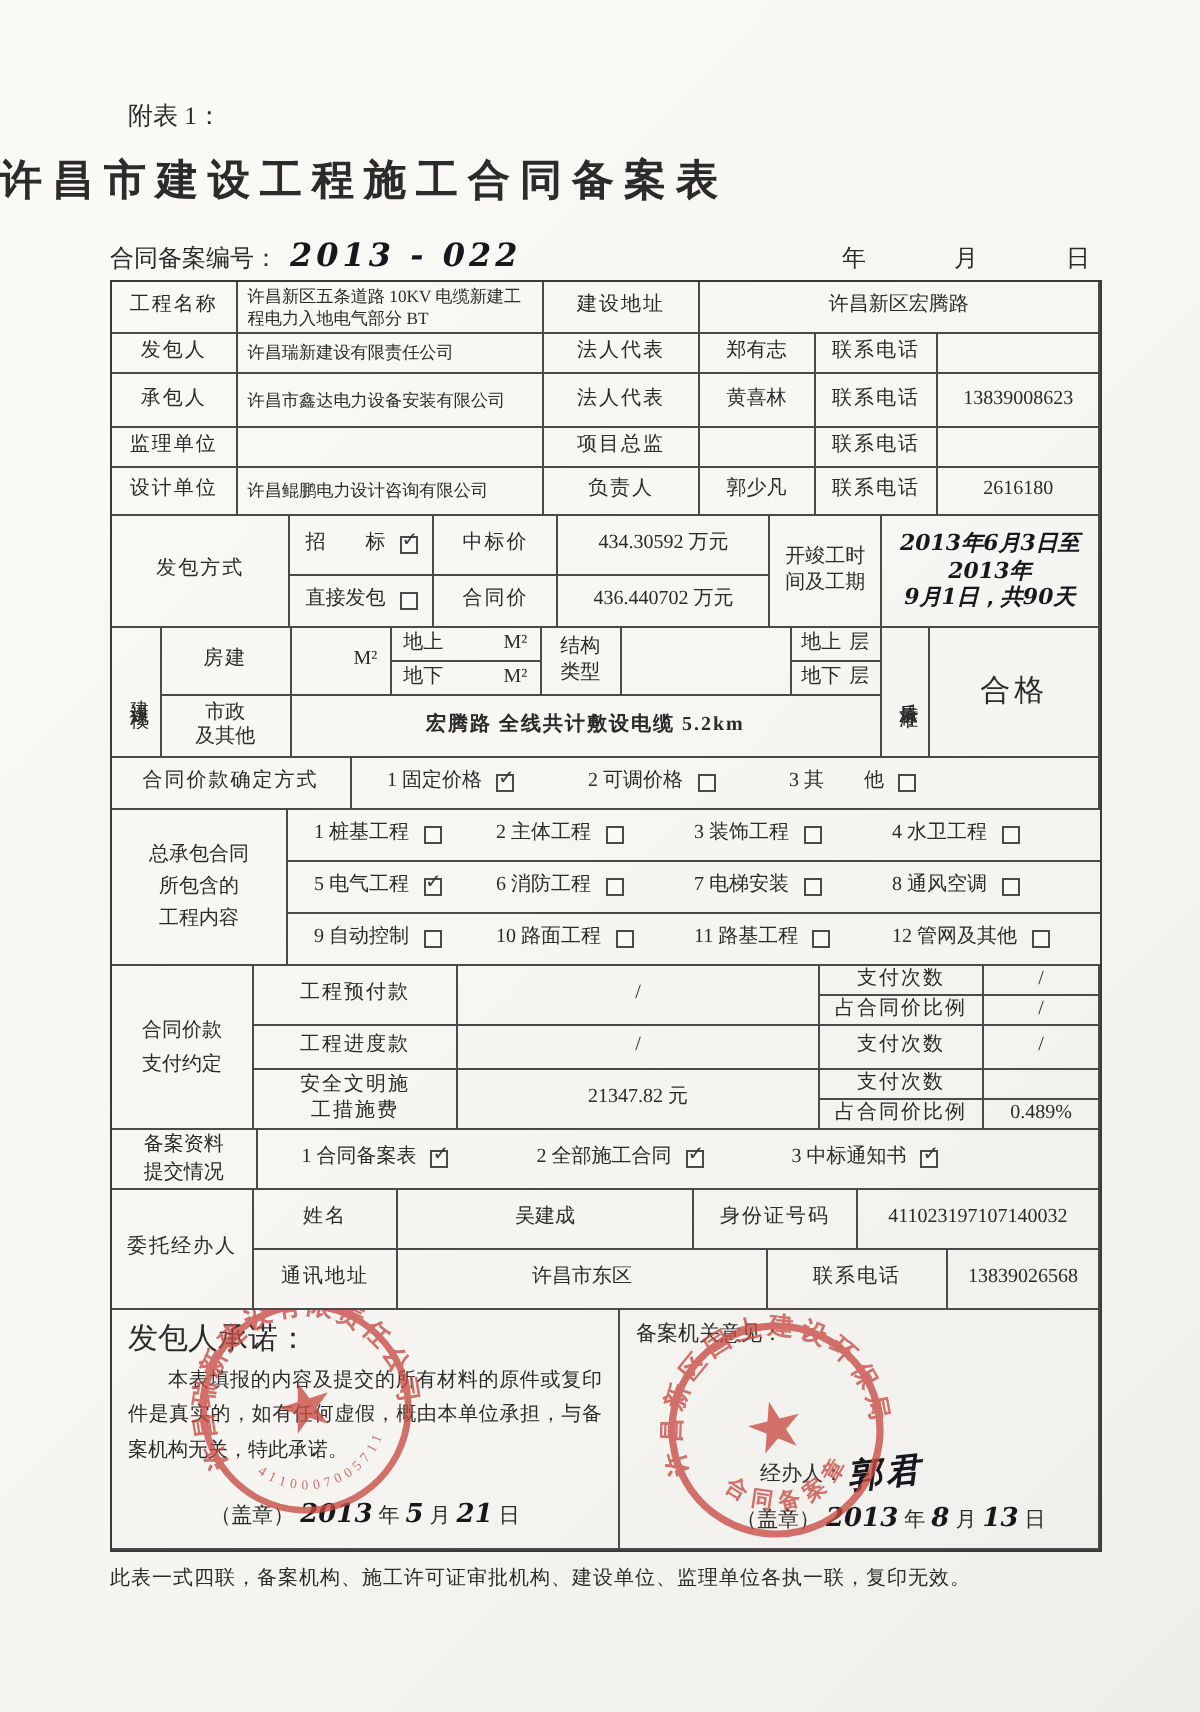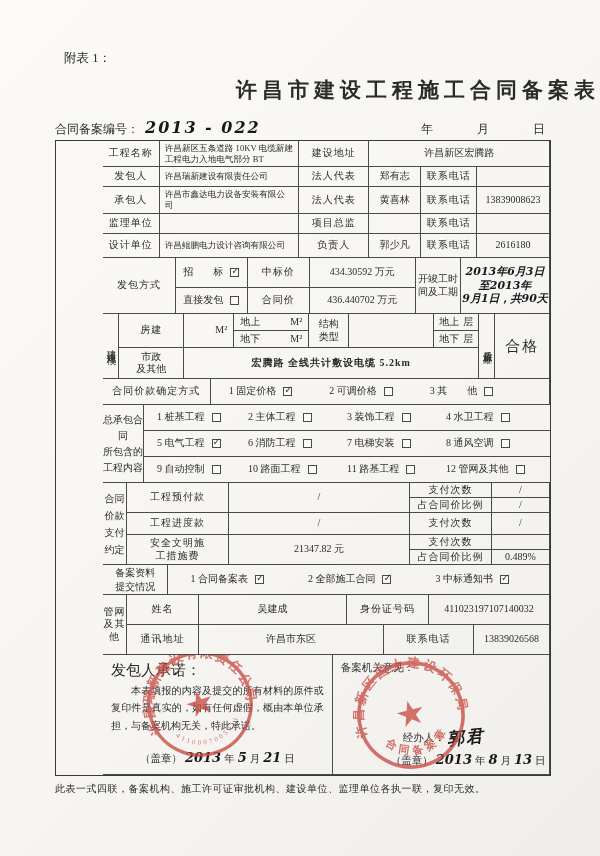--- a/index.html
+++ b/index.html
@@ -1,29 +1,29 @@
 <!DOCTYPE html>
 <html><head>
 <meta charset="utf-8">
 <style>
   * { margin:0; padding:0; box-sizing:border-box; }
   html,body { width:600px; height:856px; }
   body { background:#e6e4df; font-family:"Liberation Serif", serif; color:#2b2b2b; }
   .paper { position:relative; width:600px; height:856px; overflow:hidden;
            background:linear-gradient(135deg,#fbfaf7 0%, #f6f5f1 55%, #efeeea 100%); }
   .annex { position:absolute; left:64px; top:50px; font-size:12.5px; }
-  .title { position:absolute; left:0; top:76px; width:600px; text-align:right;
+  .title { position:absolute; left:0; top:76px; width:600px; text-align:left;
            font-size:21px; font-weight:bold; letter-spacing:5px;font-family:Liberation Serif, serif; }
   .subhead { position:absolute; left:55px; top:118px; width:496px; display:flex;
              justify-content:space-between; align-items:flex-end; font-size:12px; }
   .hw { font-family:"DejaVu Serif", serif; font-style:italic; font-weight:bold; color:#17171c; }
   .recno-val { font-size:16px; margin-left:6px; letter-spacing:2px; }
   .ymd { font-size:12px; letter-spacing:2px; padding-right:4px; }
 
-  .tbl { position:absolute; left:55px; top:140px; width:496px; border:1.5px solid #3a3a3a; background:transparent;padding-left:47px; }
+  .tbl { position:absolute; left:55px; top:140px; width:496px; border:1.5px solid #3a3a3a; background:transparent; }
   .r { display:flex; }
   .c { border-right:1px solid #4a4a4a; border-bottom:1px solid #4a4a4a;
        display:flex; align-items:center; justify-content:center;
        font-size:10px; line-height:1.25; overflow:hidden; text-align:center; }
   .col { display:flex; flex-direction:column; }
   .lbl { letter-spacing:1px; }
   .tl { justify-content:flex-start; text-align:left; padding:1px 5px; }
   .small { font-size:8.6px; }
   .vert { writing-mode:vertical-rl; text-orientation:upright; letter-spacing:2px; font-size:9.5px;
           display:flex; align-items:center; justify-content:center; }
@@ -328,21 +328,21 @@
           <span class="cb on"></span>
         </span>
         <span class="opt">
           <span>3 中标通知书</span>
           <span class="cb on"></span>
         </span>
       </div>
     </div>
 
     <div class="r" style="height:60px">
-      <div class="c lbl" style="width:73px; height:60px">管网及其他</div>
+      <div class="c lbl" style="width:73px; height:60px">委托经办人</div>
       <div class="col" style="width:423px">
         <div class="r" style="height:30px">
           <div class="c lbl" style="width:72px; height:30px">姓名</div>
           <div class="c" style="width:148px; height:30px">吴建成</div>
           <div class="c lbl" style="width:82px; height:30px">身份证号码</div>
           <div class="c" style="width:121px; height:30px">411023197107140032</div>
         </div>
         <div class="r" style="height:30px">
           <div class="c lbl" style="width:72px; height:30px">通讯地址</div>
           <div class="c" style="width:185px; height:30px">许昌市东区</div>

